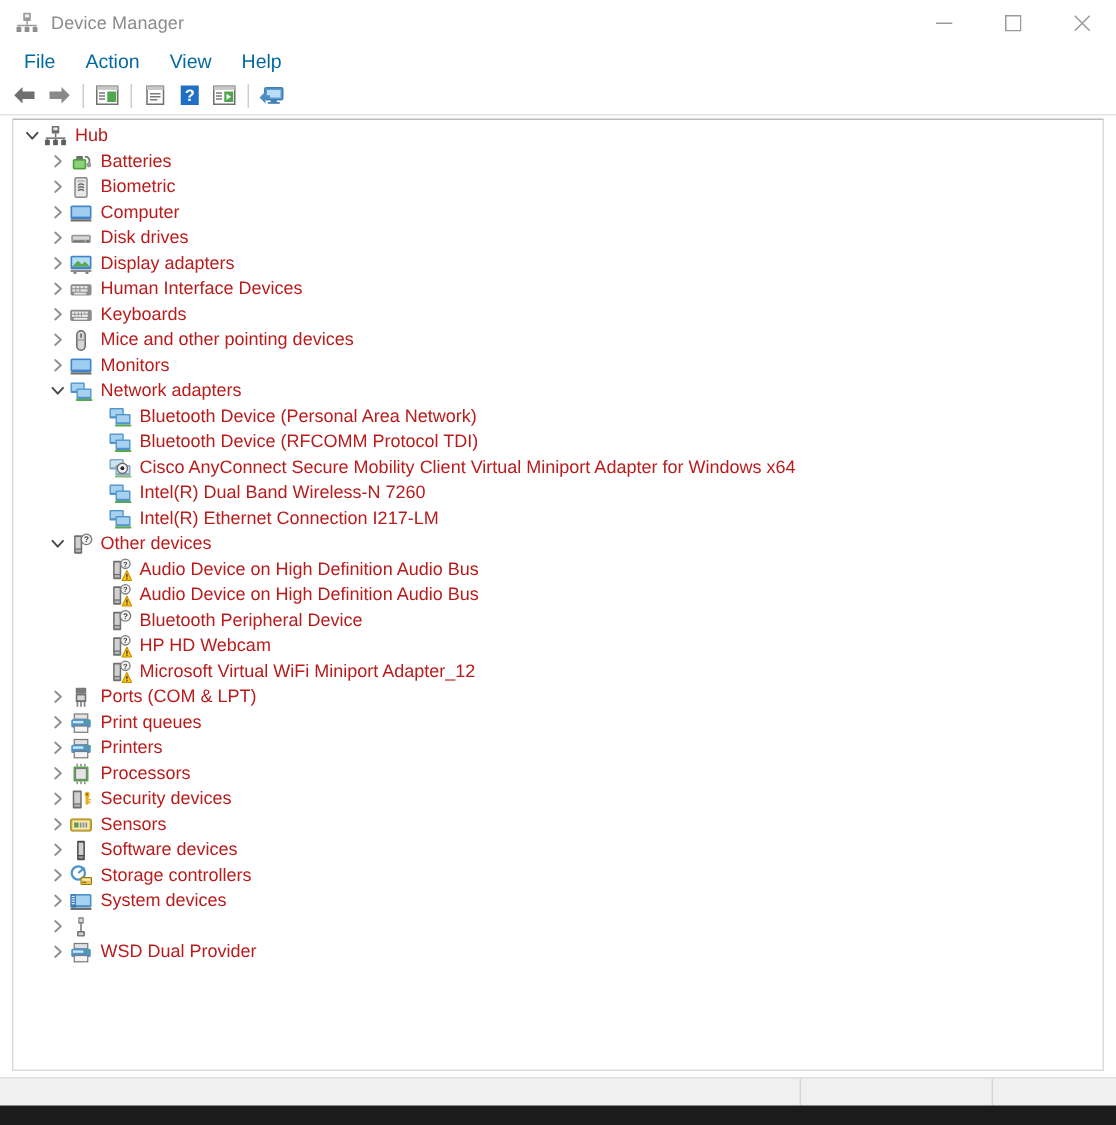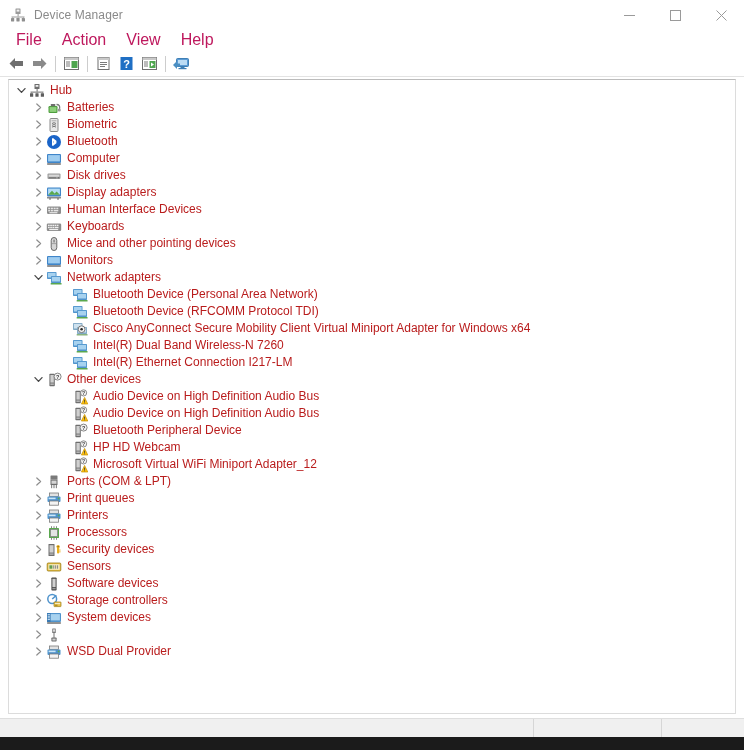--- a/index.html
+++ b/index.html
@@ -65,22 +65,22 @@
 
   
   #menubar {
     height: 21px;
     background: #ffffff;
     display: flex;
     align-items: center;
     padding-left: 6px;
   }
   .menu-item {
-    font-size: 16px;
-    color: #be185d;
+    font-size: 13px;
+    color: #0369a1;
     padding: 2px 10px 3px 10px;
     white-space: nowrap;
   }
 
   
   #toolbar {
     height: 25px;
     background: #ffffff;
     display: flex;
     align-items: center;
@@ -352,35 +352,20 @@
           <span class="lbl">Biometric</span>
         </div>
         <div class="row lvl1">
           <span class="twisty">
             <svg width="9" height="9" viewBox="0 0 9 9">
               <path d="M2.8 1 L6.6 4.5 L2.8 8" stroke="#8d8d8d" stroke-width="1.2" fill="none" stroke-linecap="round" stroke-linejoin="round"></path>
             </svg>
           </span>
           <span>
             <svg class="ic" width="16" height="16" viewBox="0 0 16 16">
-              <circle cx="8" cy="8" r="7" fill="#1a64c8"></circle>
-              <path d="M6.5 4.6 L10 7.3 L6.5 10 M6.5 11.4 L10 8.7 L6.5 6" stroke="#ffffff" stroke-width="1.25" fill="none" stroke-linejoin="round"></path>
-              <path d="M6.6 4.6 L6.6 11.4" stroke="#ffffff" stroke-width="1.25"></path>
-            </svg>
-          </span>
-          <span class="lbl">Bluetooth</span>
-        </div>
-        <div class="row lvl1">
-          <span class="twisty">
-            <svg width="9" height="9" viewBox="0 0 9 9">
-              <path d="M2.8 1 L6.6 4.5 L2.8 8" stroke="#8d8d8d" stroke-width="1.2" fill="none" stroke-linecap="round" stroke-linejoin="round"></path>
-            </svg>
-          </span>
-          <span>
-            <svg class="ic" width="16" height="16" viewBox="0 0 16 16">
               <rect x="1" y="3" width="14" height="9" rx="1" fill="#3f85c9"></rect>
               <rect x="2.1" y="4.1" width="11.8" height="6.3" fill="#9fcdf0"></rect>
               <rect x="1" y="12.2" width="14" height="1.5" rx=".6" fill="#6f6f6f"></rect>
             </svg>
           </span>
           <span class="lbl">Computer</span>
         </div>
         <div class="row lvl1">
           <span class="twisty">
             <svg width="9" height="9" viewBox="0 0 9 9">

